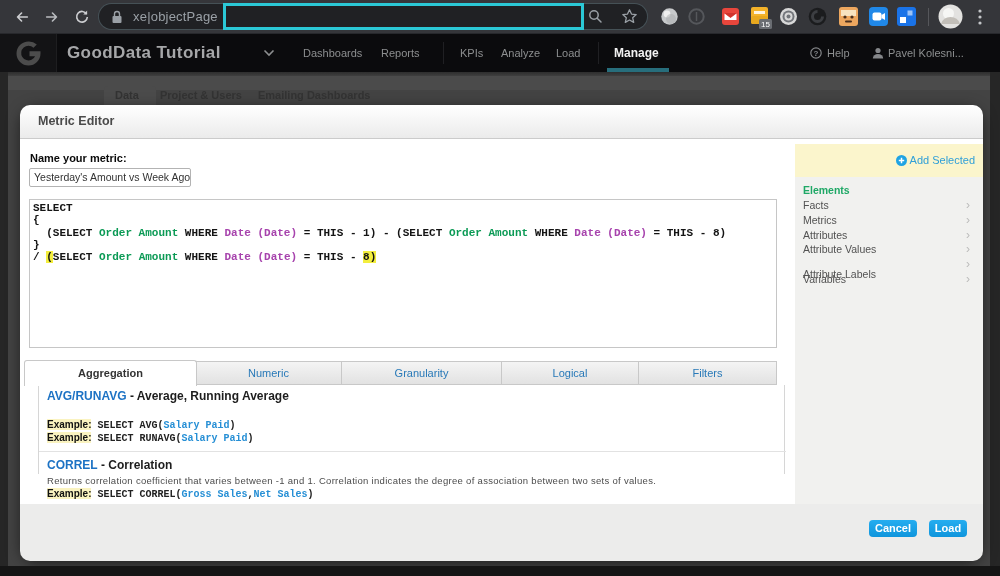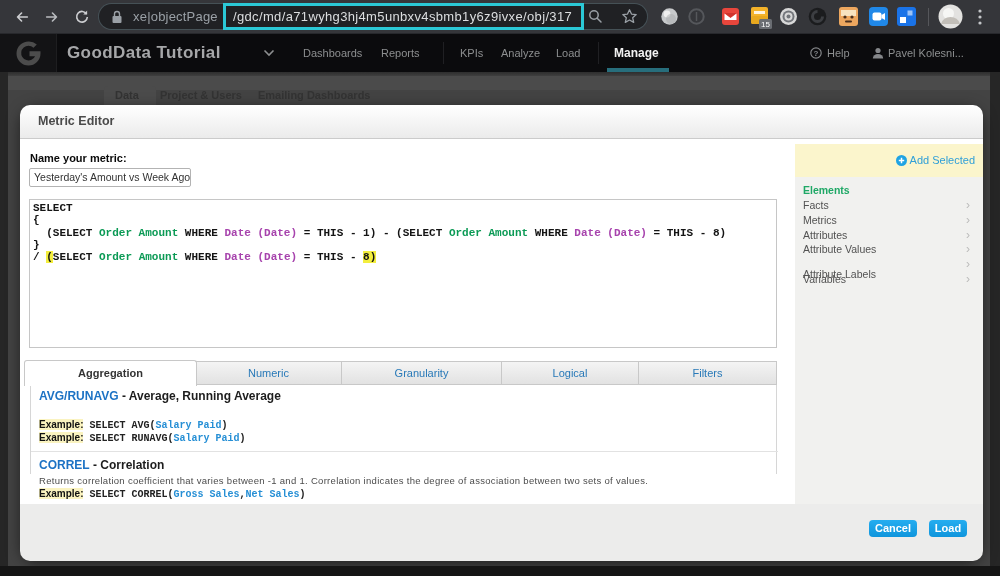--- a/index.html
+++ b/index.html
@@ -37,21 +37,21 @@
 #mlabel { left:10px; top:47px; font-size:11px; font-weight:bold; color:#0a0a0a; }
 #minput { left:9px; top:63px; width:162px; height:19px; border:1px solid #b3b3b3; border-radius:2px; background:#fff; font-size:10.5px; color:#333; line-height:17px; padding-left:4px; white-space:nowrap; overflow:hidden; }
 #codebox { left:9px; top:94px; width:748px; height:149px; border:1px solid #c6c6c6; background:#fff; font-family:"Liberation Mono",monospace; font-size:11px; font-weight:bold; line-height:12.3px; color:#141414; white-space:pre; padding:2px 0 0 3px; }
 .g { color:#0b9a55; }
 .pu { color:#a743ad; }
 .hl { background:#f3ee3e; }
 
 
 .tab { top:256px; height:24px; background:linear-gradient(#f4f4f4,#e2e2e2); border:1px solid #c8c8c8; border-left:none; text-align:center; font-size:11px; color:#2879b8; line-height:23px; }
 #tab-active { left:4px; top:255px; width:173px; height:26px; background:#fff; border:1px solid #c8c8c8; border-bottom:none; border-radius:3px 3px 0 0; text-align:center; font-size:11px; font-weight:bold; color:#333; line-height:25px; z-index:2; }
-#tabcontent { left:10px; top:280px; width:747px; height:89px; background:#fff; border-left:1px solid #d6d6d6; border-right:1px solid #d6d6d6; }
+#tabcontent { left:18px; top:280px; width:747px; height:89px; background:#fff; border-left:1px solid #d6d6d6; border-right:1px solid #d6d6d6; }
 .fhead { left:8px; font-size:12px; font-weight:bold; color:#1d1d1d; }
 .fhead b { color:#1c72c4; }
 .fdesc { left:8px; font-size:9.5px; letter-spacing:.3px; color:#4c4c4c; }
 .fex { left:8px; font-size:10px; font-family:"Liberation Mono",monospace; font-weight:bold; color:#222; }
 .fex .exl { font-family:"Liberation Sans",sans-serif; font-weight:bold; background:#faf3c0; color:#111; }
 .fex .bl { color:#268fd5; font-weight:bold; }
 #fdivider { left:0; top:66px; width:747px; height:1px; background:#e2e2e2; }
 
 
 #sideyellow { left:775px; top:39px; width:188px; height:33px; background:#fbf5cc; }
@@ -79,21 +79,20 @@
       <path d="M14.2 5.7A6 6 0 1 0 15 9" stroke="#cdced1" stroke-width="1.8" fill="none"></path>
       <path d="M14.8 1.8v4.4h-4.4z" fill="#cdced1"></path>
     </svg>
   <div class="abs" id="urlpill"></div>
   <svg class="abs" style="left:111px;top:10px" width="12" height="14" viewBox="0 0 12 14">
       <rect x="1.5" y="6" width="9" height="7" rx="1" fill="#9aa0a6"></rect>
       <path d="M3.5 6V4a2.5 2.5 0 0 1 5 0v2" stroke="#9aa0a6" stroke-width="1.4" fill="none"></path>
     </svg>
   <div class="abs" id="urltail">xe|objectPage</div>
   <div class="abs" id="tealbox"></div>
-  <div class="abs" id="tealtext">/gdc/md/a71wyhg3hj4m5unbxv4sbmb1y6z9ivxe/obj/317</div>
   <svg class="abs" style="left:588px;top:9px" width="15" height="15" viewBox="0 0 15 15">
       <circle cx="6" cy="6" r="4.2" stroke="#9aa0a6" stroke-width="1.5" fill="none"></circle>
       <path d="M9.2 9.2L13 13" stroke="#9aa0a6" stroke-width="1.5" stroke-linecap="round"></path>
     </svg>
   <svg class="abs" style="left:621px;top:8px" width="17" height="17" viewBox="0 0 17 17">
       <path d="M8.5 1.8l2 4.3 4.7.5-3.5 3.2 1 4.6-4.2-2.4-4.2 2.4 1-4.6L1.8 6.6l4.7-.5z" stroke="#9aa0a6" stroke-width="1.3" fill="none" stroke-linejoin="round"></path>
     </svg>
 
   
   <svg class="abs" style="left:660px;top:7px" width="19" height="19">

